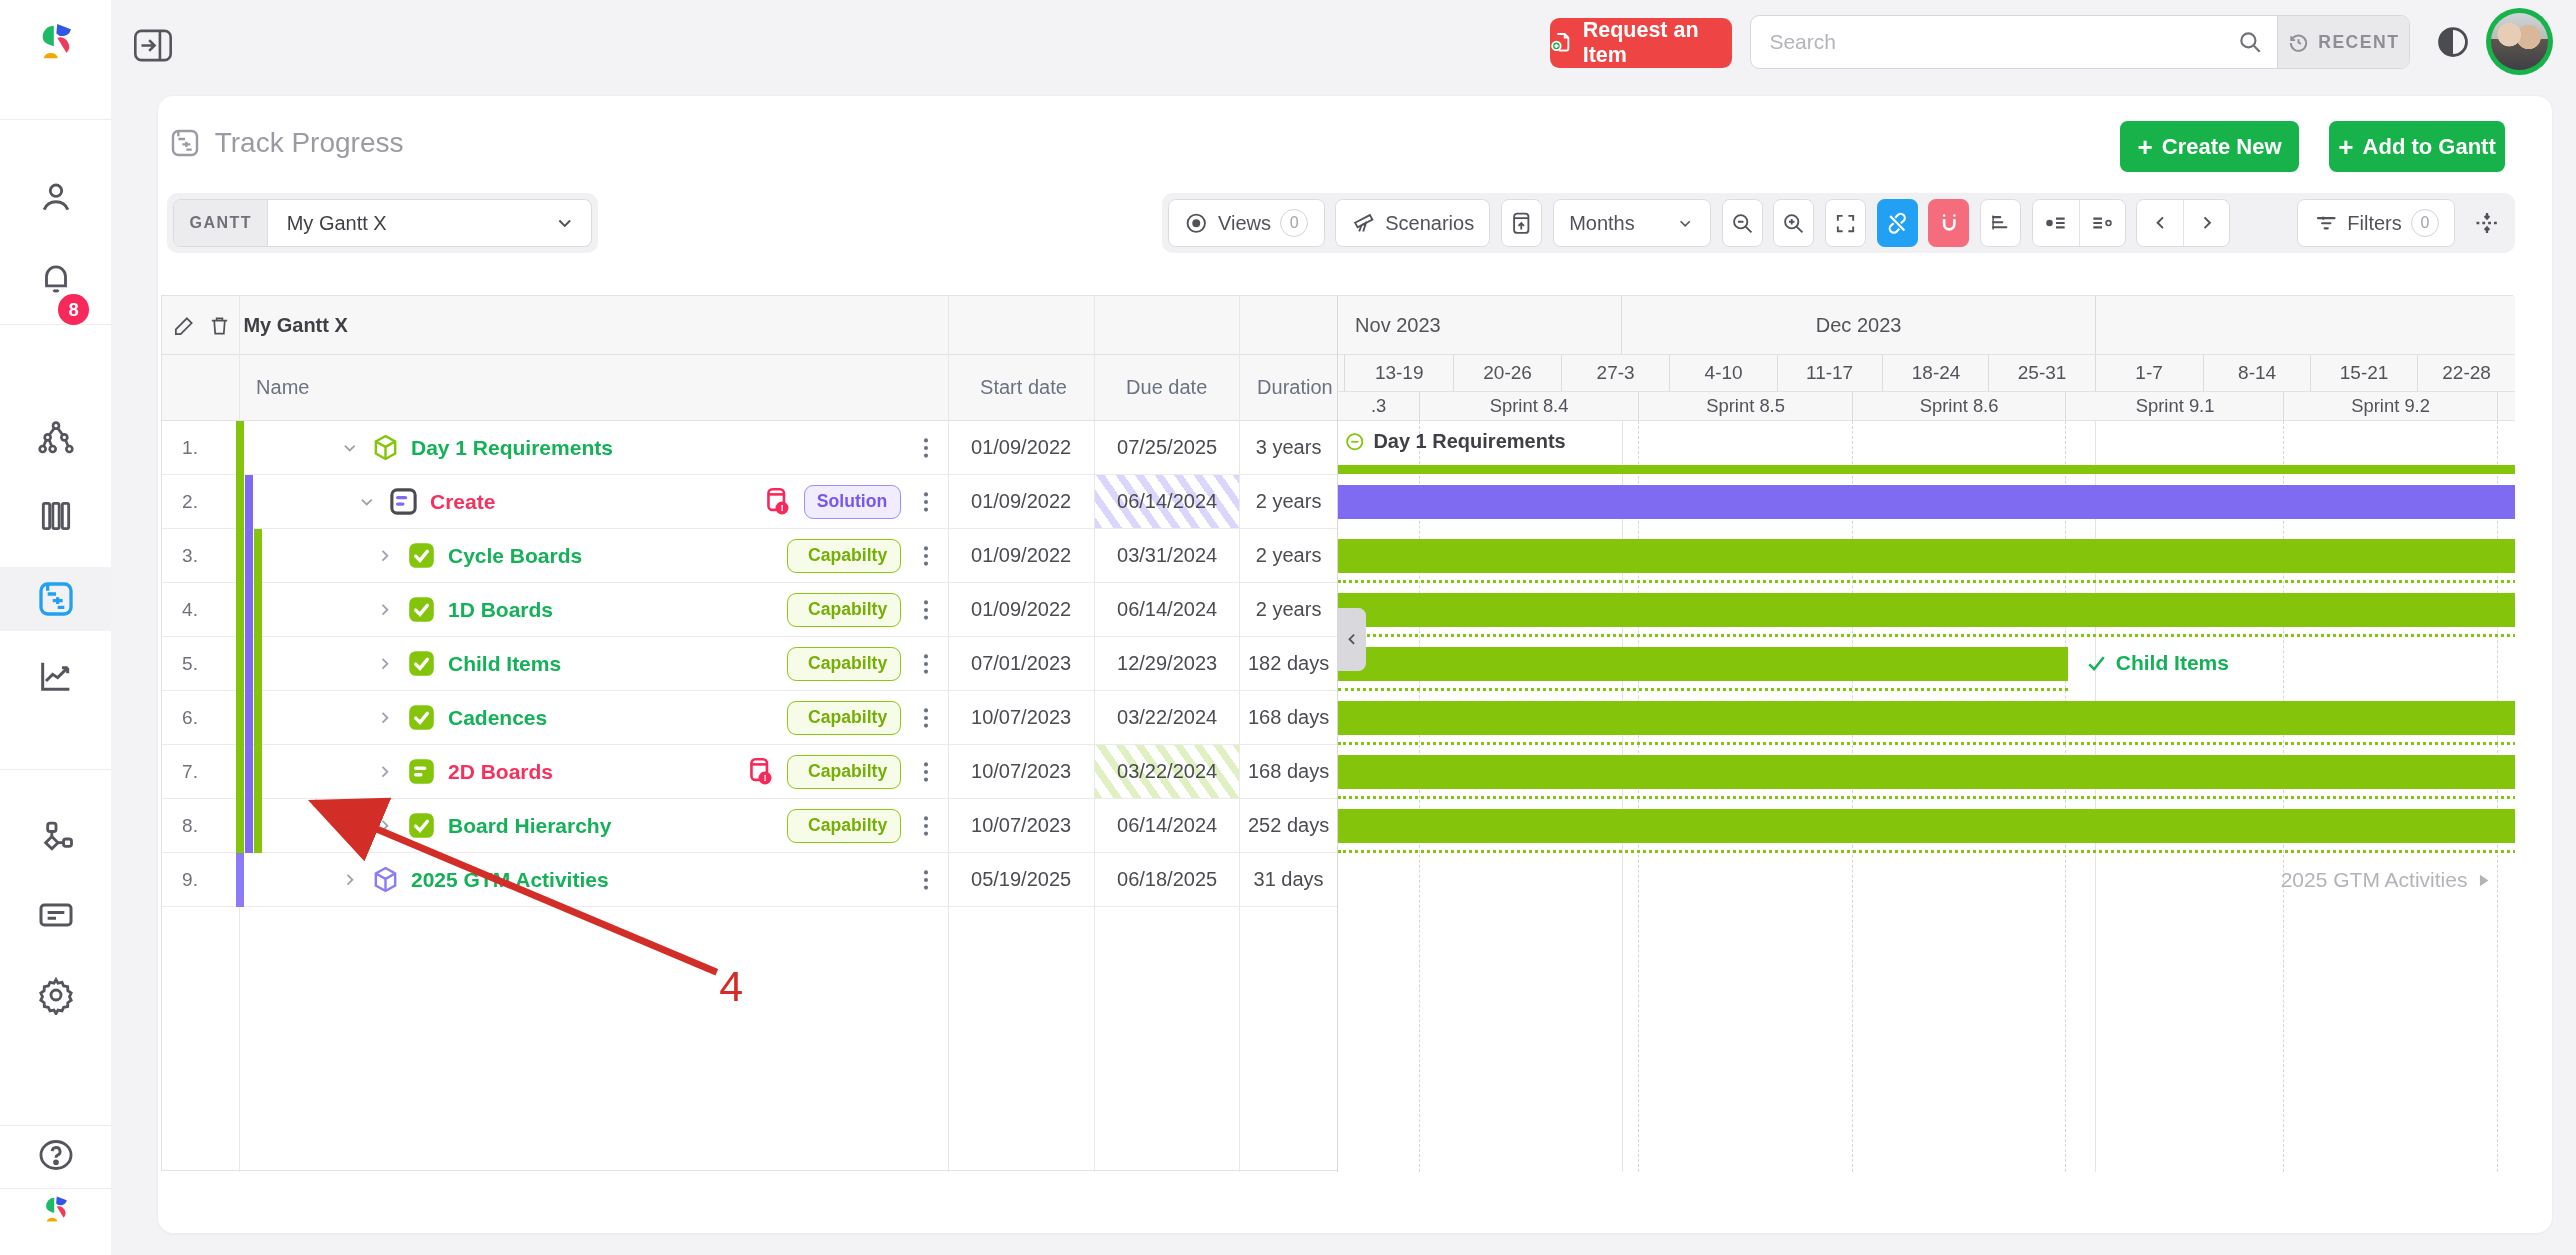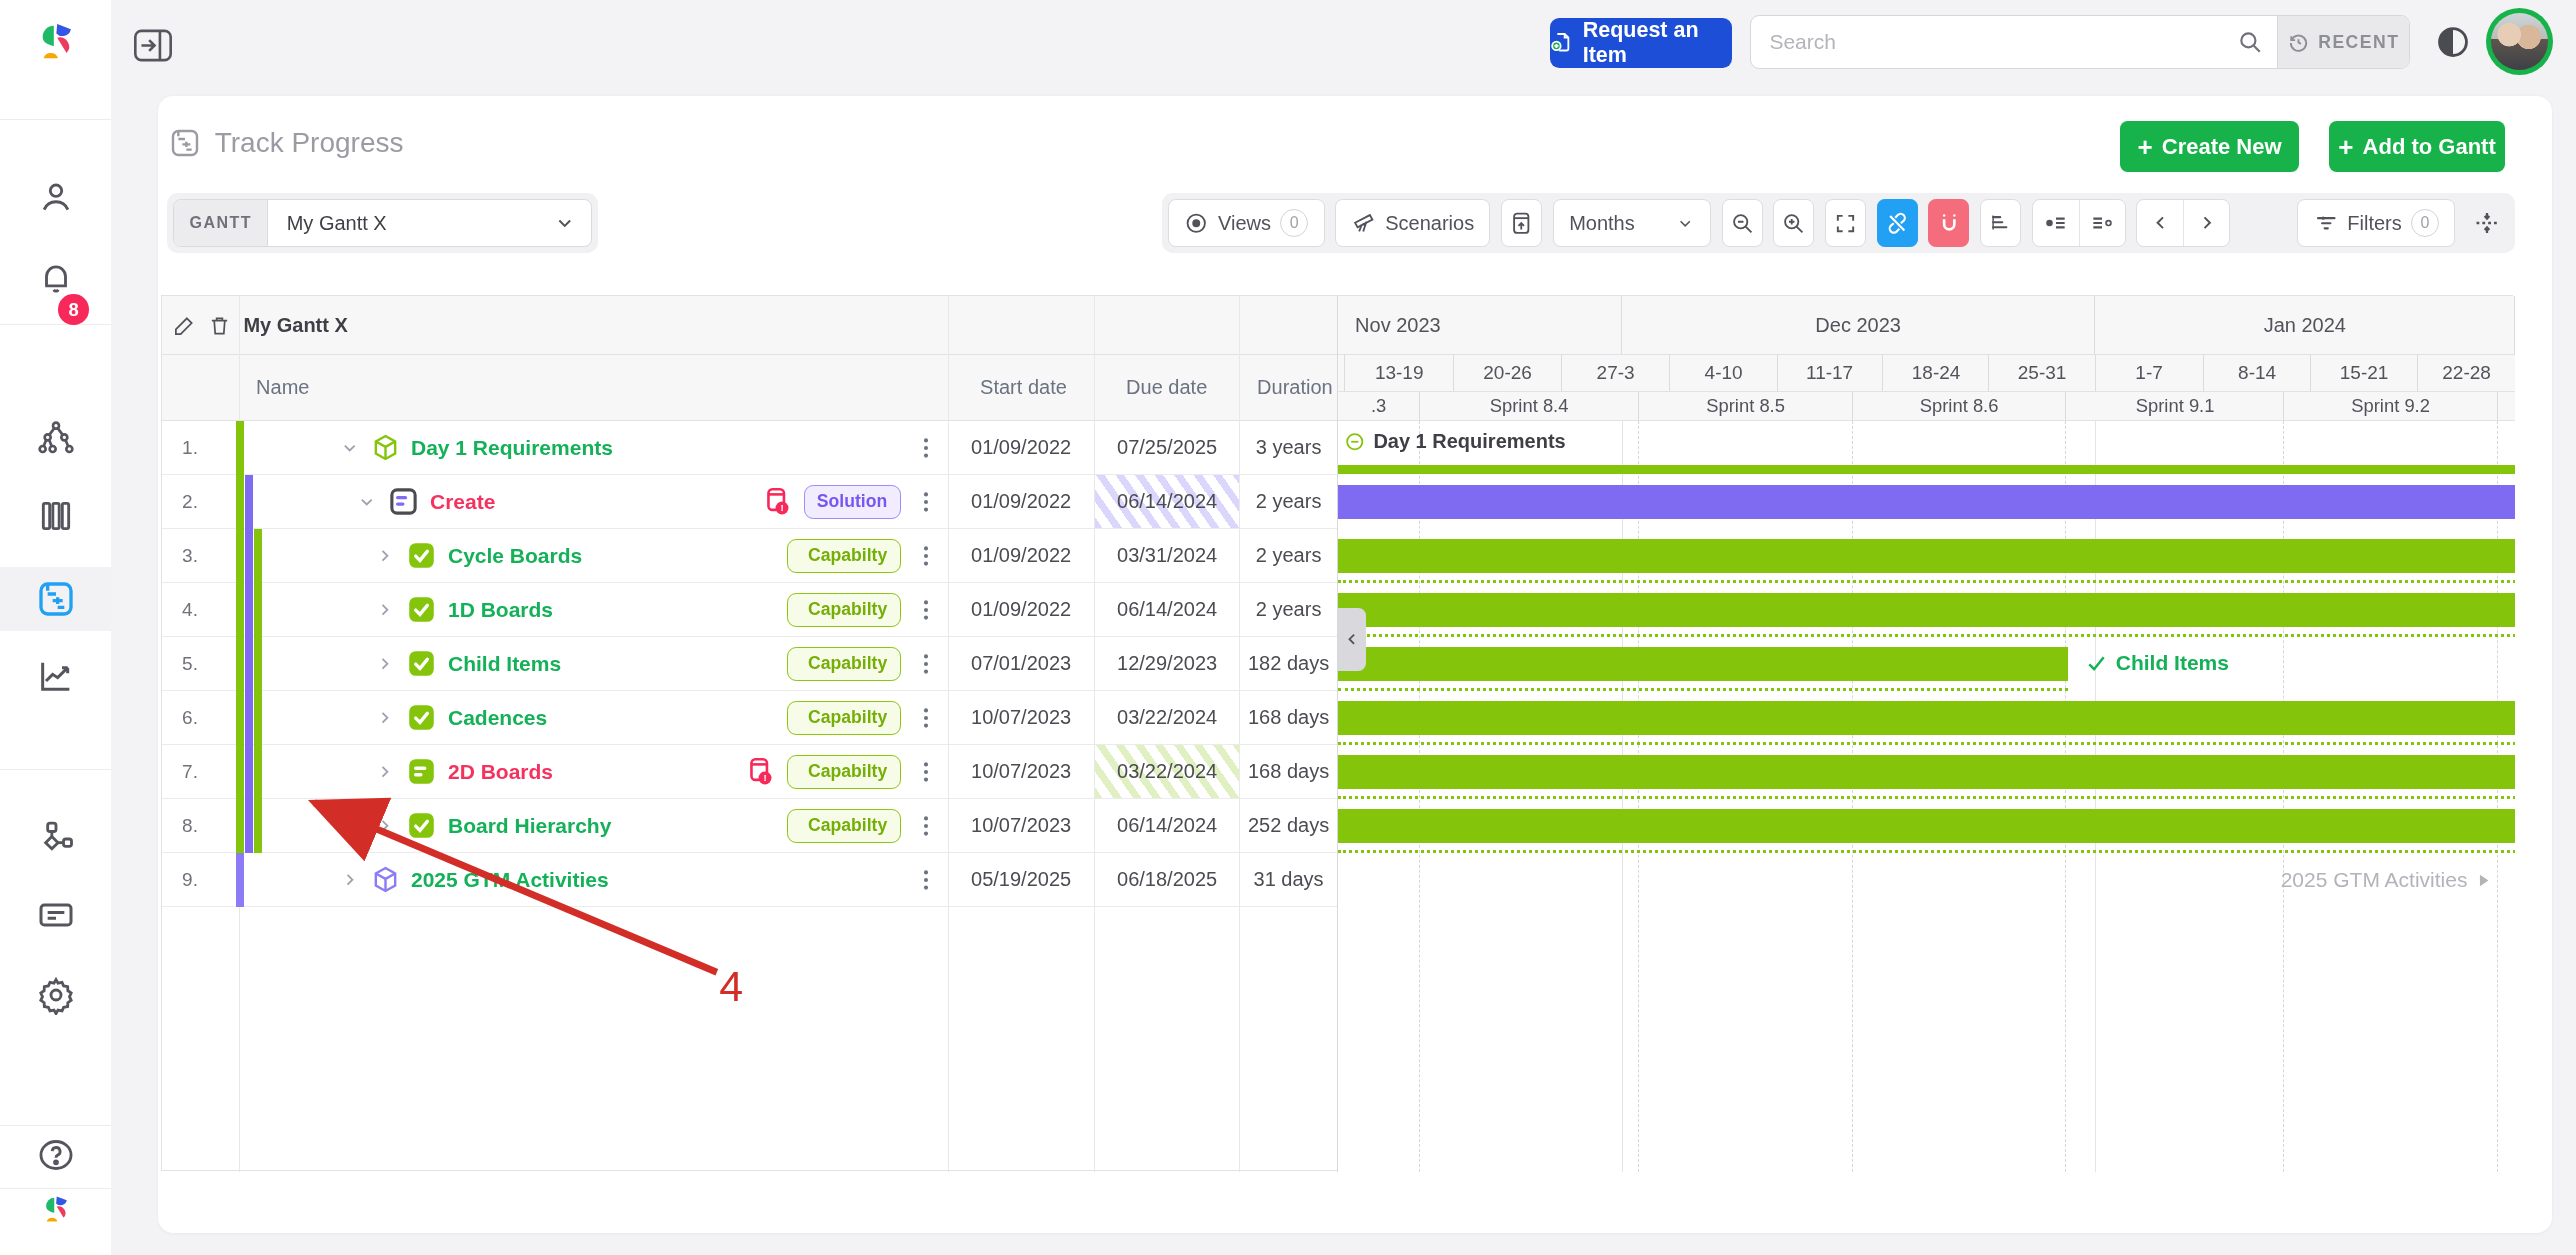--- a/index.html
+++ b/index.html
@@ -11,21 +11,21 @@
   .sidebar{position:absolute;left:0;top:0;width:111px;height:1256px;background:#fff;z-index:2;}
   .sb-item{position:absolute;left:0;width:111px;display:flex;justify-content:center;color:#55555e;}
   .sb-divider{position:absolute;left:0;width:111px;height:0.8px;background:#ececef;}
   .sb-active{position:absolute;left:0;top:567px;width:111px;height:64px;background:#f2f2f4;}
   .sb-badge{position:absolute;left:58px;top:294px;min-width:31px;height:31px;border-radius:15.3px;background:#f8285a;color:#fff;
     font-size:18.4px;font-weight:bold;display:flex;align-items:center;justify-content:center;z-index:3;}
 
   
   .topbar-el{position:absolute;z-index:1;}
   .expand-btn{left:133px;top:28px;color:#55555e;}
-  .req-btn{left:1550px;top:17.6px;width:182px;height:50px;background:#1d4ed8;border-radius:9.2px;color:#fff;
+  .req-btn{left:1550px;top:17.6px;width:182px;height:50px;background:#ef4444;border-radius:9.2px;color:#fff;
     display:flex;align-items:center;justify-content:center;gap:10.7px;font-size:21.5px;font-weight:bold;cursor:pointer;}
   .search-wrap{left:1750px;top:15.3px;width:660px;height:54px;background:#fff;border:1.5px solid #d6d6db;border-radius:9.2px;display:flex;overflow:hidden;}
   .search-input{flex:1;border:0;outline:none;font-size:21px;color:#3f3f46;padding:0 18.4px;background:transparent;}
   .search-input::placeholder{color:#b4b4bb;}
   .search-ico{display:flex;align-items:center;padding-right:14px;color:#71717a;}
   .recent-seg{width:132px;background:#e9e9ec;border-left:1.5px solid #d6d6db;display:flex;align-items:center;justify-content:center;gap:7.7px;
     color:#8e8e96;font-size:17.6px;font-weight:bold;letter-spacing:1.5px;cursor:pointer;}
   .theme-btn{left:2436px;top:25px;color:#4b4b52;cursor:pointer;}
   .avatar{left:2486px;top:7.7px;width:67px;height:67px;border-radius:50%;background:#17b249;display:flex;align-items:center;justify-content:center;cursor:pointer;}
   .avatar-inner{width:57px;height:57px;border-radius:50%;
@@ -756,21 +756,20 @@
         <div class="vline" style="left:77px;"></div>
         <div class="vline" style="left:786px;"></div>
         <div class="vline" style="left:932px;"></div>
         <div class="vline" style="left:1077px;"></div>
       </div>
 
       <div class="cpane">
         <div class="months" id="months-row">
             <div class="mcell first" style="width:284px">Nov 2023</div>
             <div class="mcell " style="width:474px">Dec 2023</div>
-            <div class="mcell " style="width:420px">Jan 2024</div>
           </div>
         <div class="subrow weeks" id="weeks-row">
             <div class="tcell nol" style="left:0px;width:6.1px"></div>
             <div class="tcell " style="left:6.1px;width:109px">13-19</div>
             <div class="tcell " style="left:115px;width:108px">20-26</div>
             <div class="tcell " style="left:223px;width:108px">27-3</div>
             <div class="tcell " style="left:331px;width:108px">4-10</div>
             <div class="tcell " style="left:439px;width:104px">11-17</div>
             <div class="tcell " style="left:544px;width:107px">18-24</div>
             <div class="tcell " style="left:650px;width:107px">25-31</div>

